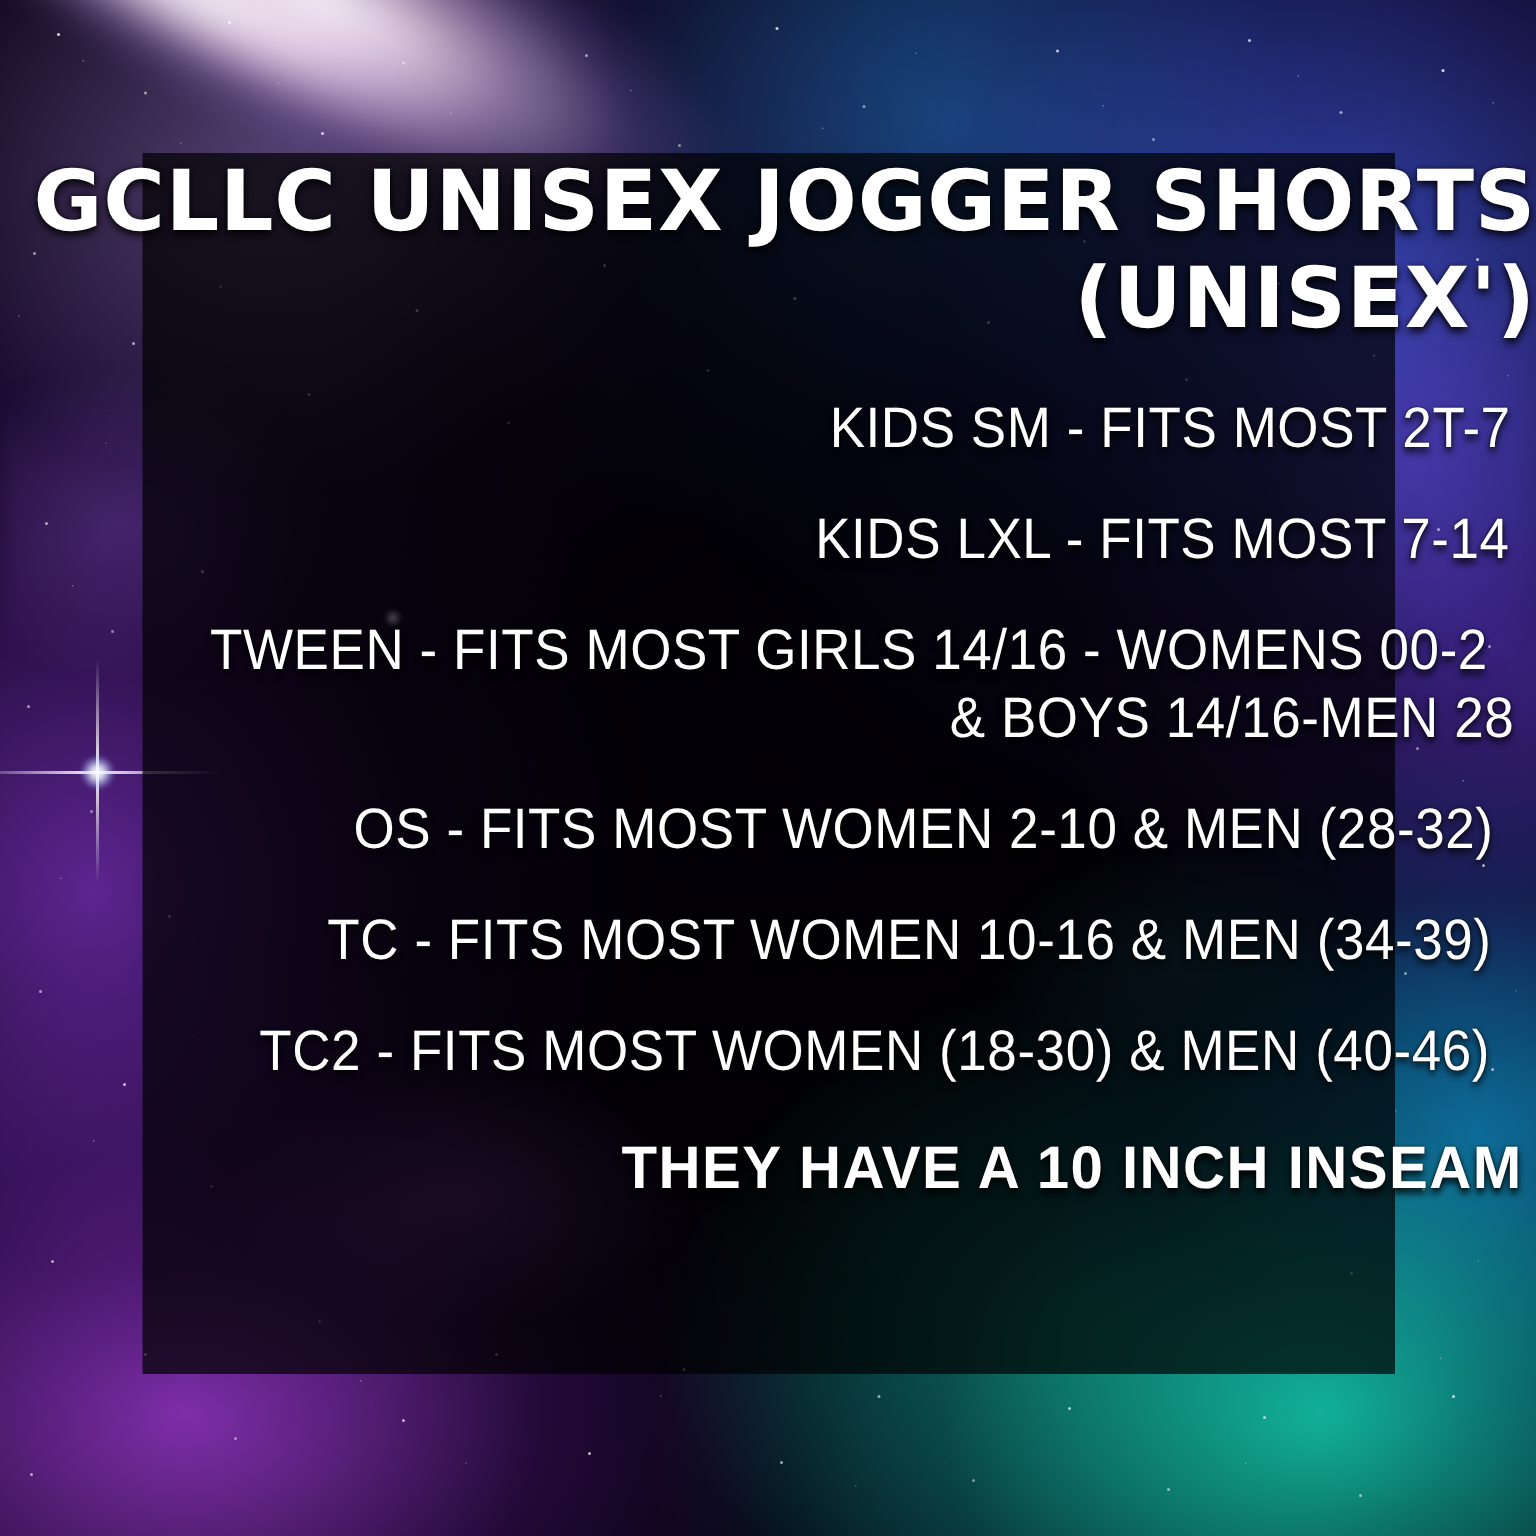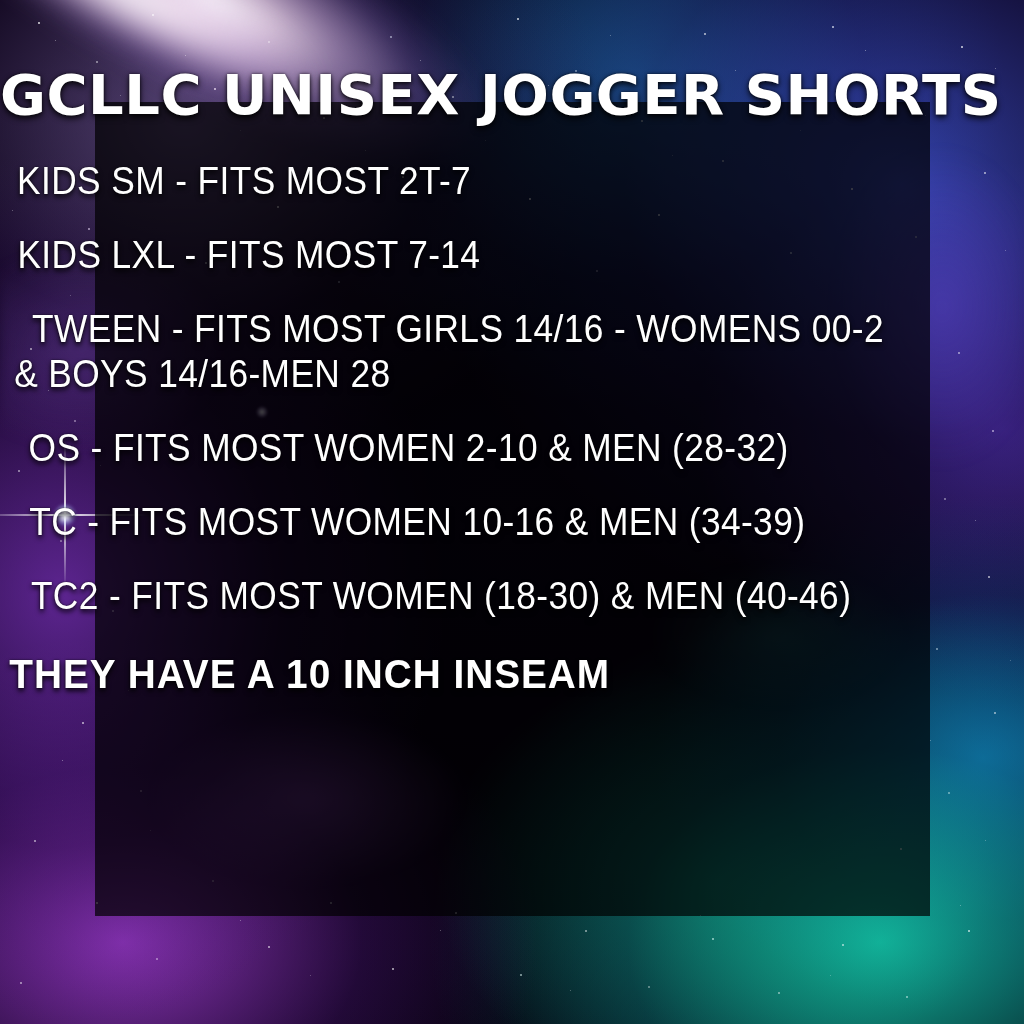--- a/index.html
+++ b/index.html
@@ -166,22 +166,22 @@
     position:absolute;
     left:95px; top:102px;
     width:835px; height:814px;
     background:rgba(0,0,0,0.70);
   }
 
   
   #content {
     position:absolute; inset:0;
     display:flex; flex-direction:column;
-    align-items:flex-start;
-    padding-top:68px;
+    align-items:flex-end;
+    padding-top:108px;
     text-align:center;
     color:#ffffff;
   }
 
   .title-line {
     font-family:"DejaVu Sans", sans-serif;
     font-size:56px;
     font-weight:700;
     line-height:0.98;
     letter-spacing:0.5px;
@@ -232,20 +232,21 @@
   <div id="star-flare"></div>
   <div id="star-flare-core"></div>
   <div id="star-flare-2"></div>
 
   <div id="overlay-panel"></div>
 
   <div id="content">
 
     <div class="title-line" id="title-main">GCLLC UNISEX JOGGER SHORTS</div>
 
+    <div class="title-line" id="title-sub">(UNISEX')</div>
 
     <div class="body-line gap-lg">KIDS SM - FITS MOST 2T-7</div>
 
     <div class="body-line gap-md">KIDS LXL - FITS MOST 7-14</div>
 
     <div class="body-line gap-md">TWEEN - FITS MOST GIRLS 14/16 - WOMENS 00-2</div>
 
     <div class="body-line gap-sm">&amp; BOYS 14/16-MEN 28</div>
 
     <div class="body-line gap-md">OS - FITS MOST WOMEN 2-10 &amp; MEN (28-32)</div>

